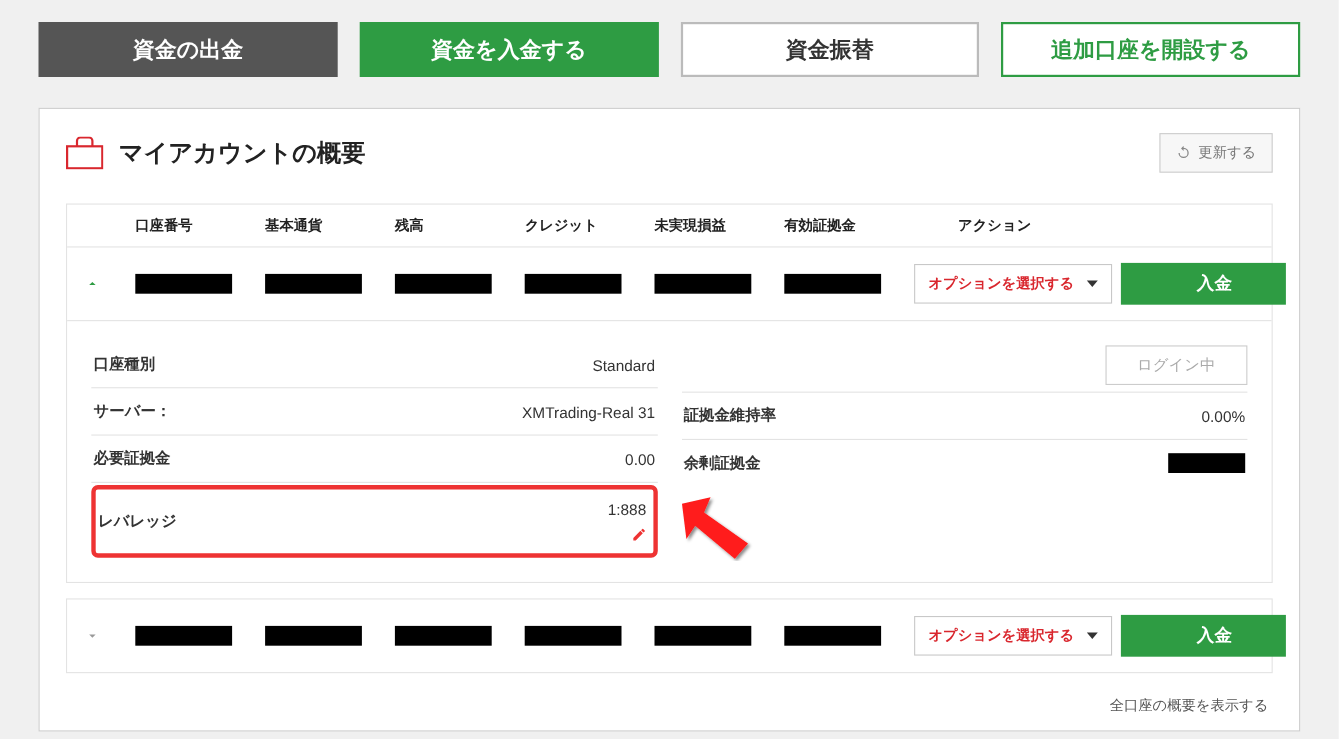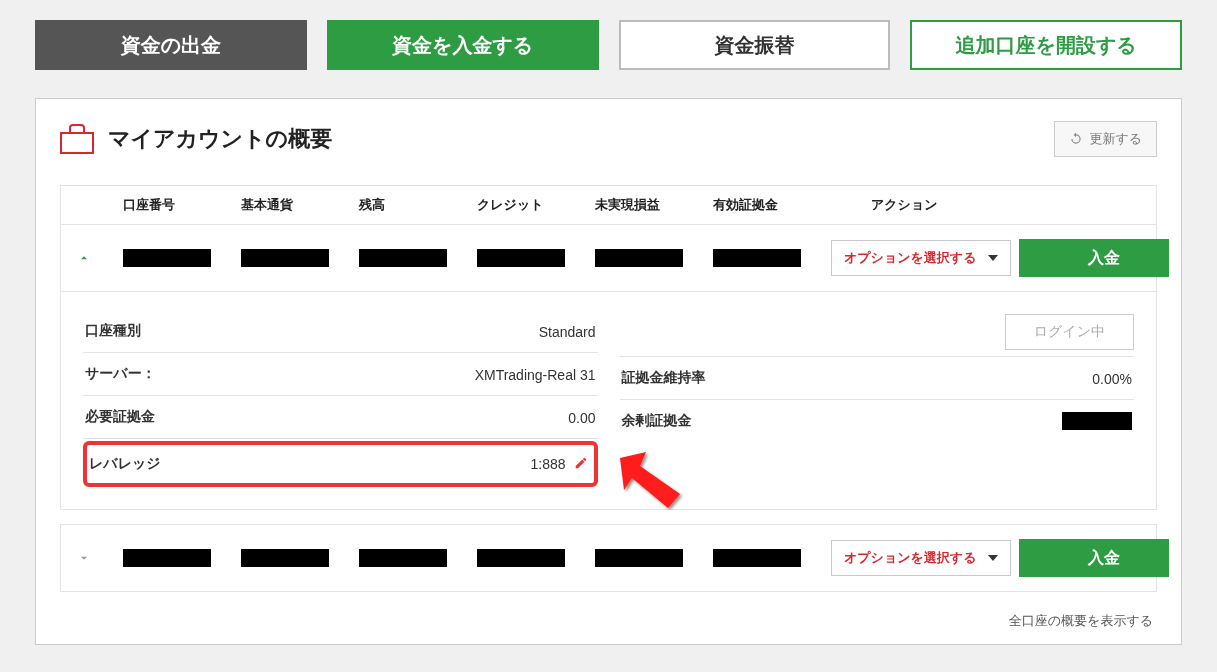--- a/index.html
+++ b/index.html
@@ -108,21 +108,21 @@
   padding: 8px 28px; font-size:14px; cursor:default;
 }
 .col-right-top { display:flex; justify-content:flex-end; padding-bottom:6px; border-bottom:1px solid #e3e3e3; padding-top:4px;}
 .leverage-box {
   border: 4px solid #e33;
   border-radius: 6px;
   margin-top: 2px;
   padding: 10px 6px 10px 2px;
   display:flex; justify-content:space-between; align-items:center;
 }
-.lev-val { display:flex; align-items:flex-start; gap:8px; }
+.lev-val { display:flex; align-items:flex-end; gap:8px;flex-direction:column; }
 .pencil {
   width:14px;height:14px; color:#e33; cursor:pointer;
 }
 .blk-wide { background:#000; height:18px; width:70px; }
 
 .arrow-annot {
   position:absolute;
   width:70px; height:60px;
   pointer-events:none;
 }

